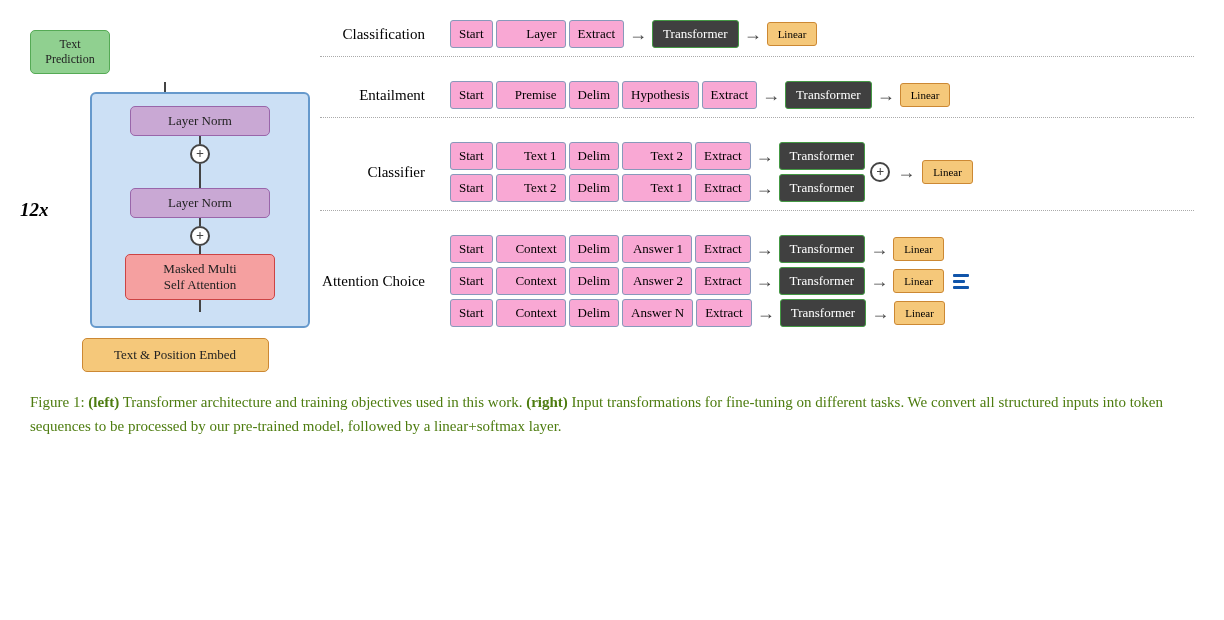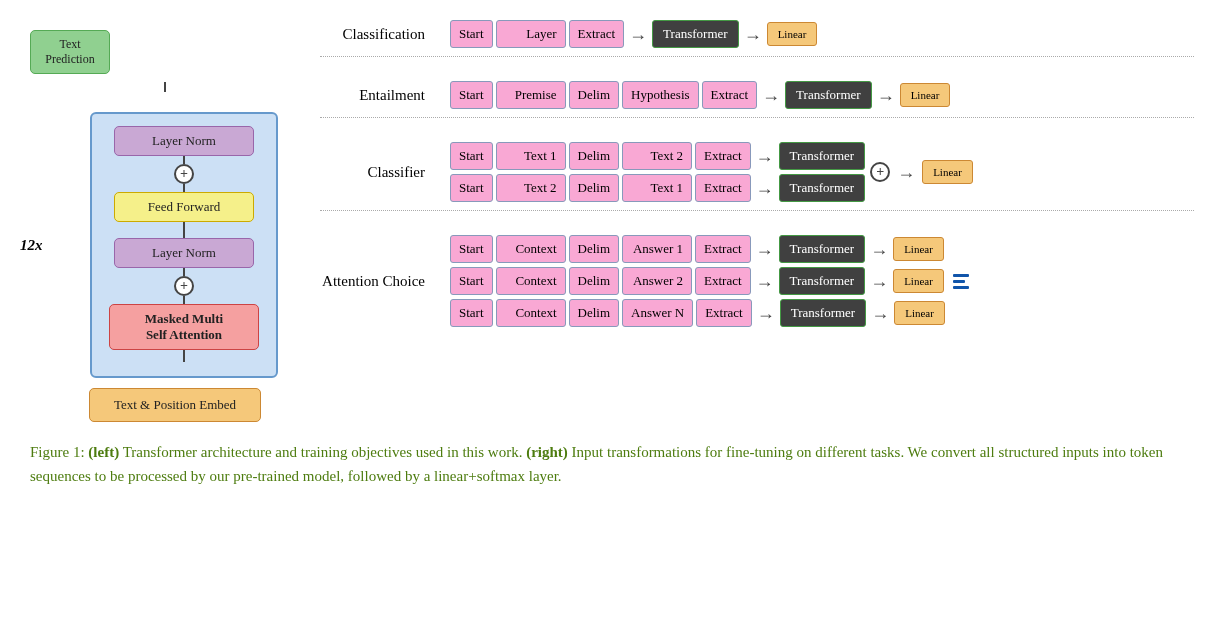--- a/index.html
+++ b/index.html
@@ -32,31 +32,30 @@
       position: relative;
       margin-top: 10px;
     }
 
     .arch-outer {
       background: #cce0f5;
       border: 2px solid #6699cc;
       border-radius: 6px;
       padding: 12px 14px 14px 14px;
       position: relative;
-      width: 188px;
+      width: 220px;
       margin-left: 40px;
-      margin-top: 20px;
     }
 
     .twelve-x {
       position: absolute;
       left: -30px;
       top: 50%;
       transform: translateY(-50%);
-      font-size: 15px;
+      font-size: 19px;
       font-style: italic;
       font-weight: bold;
     }
 
     .arch-block {
       border-radius: 5px;
       text-align: center;
       padding: 6px 8px;
       font-size: 13px;
       font-weight: 500;
@@ -84,21 +83,21 @@
       border: 1.5px solid #cc4444;
       color: #222;
       width: 140px;
       margin: 0 auto;
     }
 
     .block-embed {
       background: #f5c87a;
       border: 1.5px solid #cc8833;
       color: #222;
-      width: 172px;
+      width: 187px;
       margin: 10px auto 0 auto;
       text-align: center;
       padding: 8px;
       border-radius: 5px;
       font-size: 13px;
     }
 
     .arch-top-outputs {
       display: flex;
       gap: 18px;
@@ -294,32 +293,31 @@
         <div class="arch-outer">
           <div class="arch-inner">
 
             <div class="arch-block block-layernorm">Layer Norm</div>
             <div class="v-line v-line-short"></div>
 
             <div class="circle-plus">+</div>
 
             <div class="v-line v-line-short"></div>
 
-            <div class="arch-block block-feedforward">Feed Forward</div>
             <div class="v-line v-line-short"></div>
 
             <div class="v-line v-line-short"></div>
 
             <div class="arch-block block-layernorm">Layer Norm</div>
             <div class="v-line v-line-short"></div>
 
             <div class="circle-plus">+</div>
             <div class="v-line v-line-short"></div>
 
-            <div class="arch-block block-attention" style="width:150px;font-weight:bold;">Masked Multi<br>Self Attention</div>
+            <div class="arch-block block-attention" style="width:150px;">Masked Multi<br>Self Attention</div>
             <div class="v-line v-line-med"></div>
 
           </div>
         </div>
       </div>
 
       <div style="margin-left:20px;">
         <div class="block-embed">Text &amp; Position Embed</div>
       </div>
     </div>

